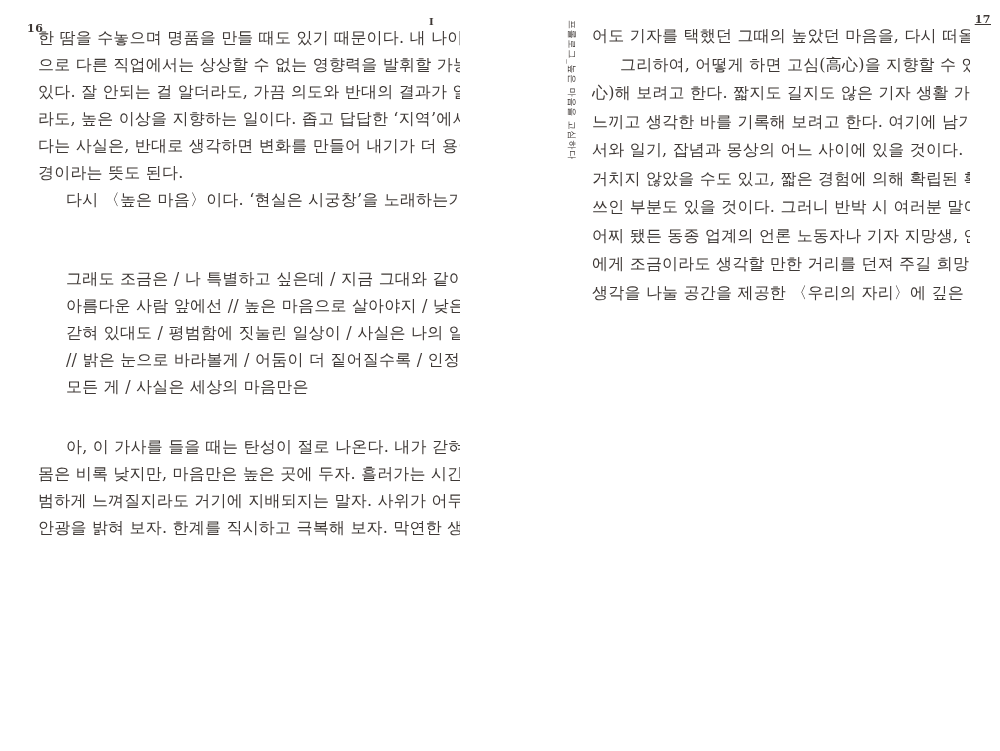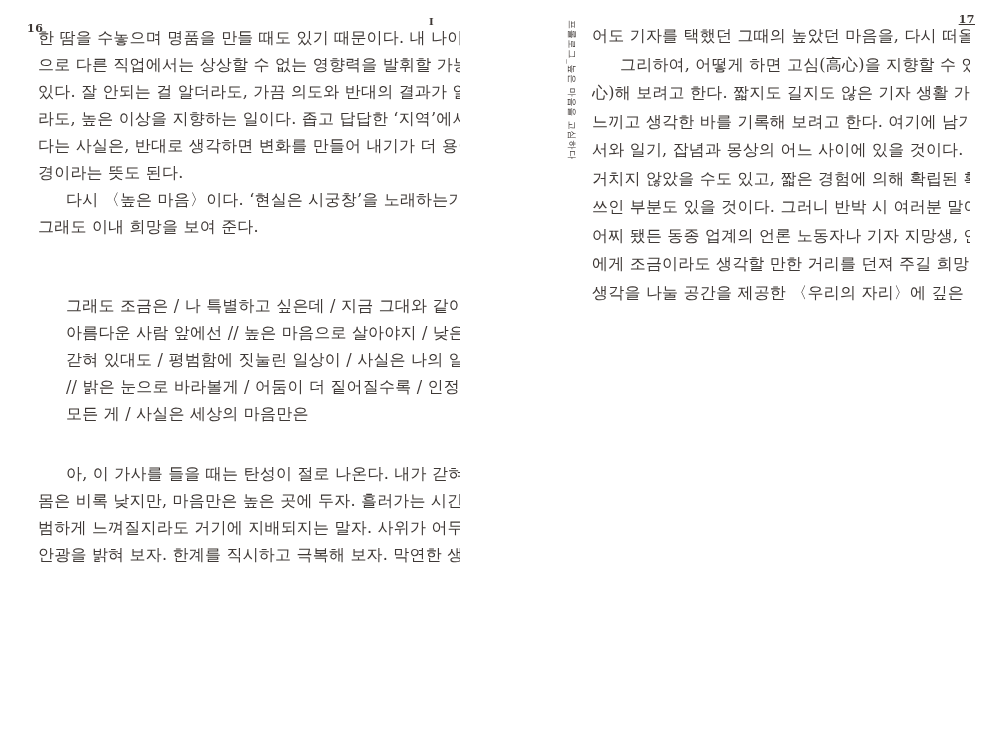--- a/index.html
+++ b/index.html
@@ -12,21 +12,21 @@
     overflow:hidden;
   }
   .page-num {
     position:absolute;
     top:13px;
     font-size:11px;
     font-weight:bold;
     letter-spacing:0.5px;
   }
   .page-num.left-num { left:27px;margin-top:9px; }
-  .page-num.right-num { right:25px;text-decoration:underline; }
+  .page-num.right-num { right:9px;text-decoration:underline; }
   .section-marker {
     position:absolute;
     left:429px; top:16px;
     font-size:10px;
     font-weight:bold;
   }
   .text-block {
     position:absolute;
     overflow:hidden;
   }
@@ -72,21 +72,20 @@
 <div class="running-head">프롤로그_높은 마음을 고심하다</div>
 
 <div class="text-block left-block">
   <div class="line">한 땀을 수놓으며 명품을 만들 때도 있기 때문이다. 내 나이와 경력</div>
   <div class="line">으로 다른 직업에서는 상상할 수 없는 영향력을 발휘할 가능성도</div>
   <div class="line">있다. 잘 안되는 걸 알더라도, 가끔 의도와 반대의 결과가 일어나더</div>
   <div class="line">라도, 높은 이상을 지향하는 일이다. 좁고 답답한 ‘지역’에서 일한</div>
   <div class="line">다는 사실은, 반대로 생각하면 변화를 만들어 내기가 더 용이한 환</div>
   <div class="line">경이라는 뜻도 된다.</div>
   <div class="line indent">다시 〈높은 마음〉이다. ‘현실은 시궁창’을 노래하는가 싶더니,</div>
-  <div class="line">그래도 이내 희망을 보여 준다.</div>
   <div class="spacer-verse-top"></div>
   <div class="line indent">그래도 조금은 / 나 특별하고 싶은데 / 지금 그대와 같이 /</div>
   <div class="line indent">아름다운 사람 앞에선 // 높은 마음으로 살아야지 / 낮은 몸에</div>
   <div class="line indent">갇혀 있대도 / 평범함에 짓눌린 일상이 / 사실은 나의 일생이라면</div>
   <div class="line indent">// 밝은 눈으로 바라볼게 / 어둠이 더 짙어질수록 / 인정할 수 없는</div>
   <div class="line indent">모든 게 / 사실은 세상의 마음만은</div>
   <div class="spacer-verse-bottom"></div>
   <div class="line indent">아, 이 가사를 들을 때는 탄성이 절로 나온다. 내가 갇혀 있는</div>
   <div class="line">몸은 비록 낮지만, 마음만은 높은 곳에 두자. 흘러가는 시간이 평</div>
   <div class="line">범하게 느껴질지라도 거기에 지배되지는 말자. 사위가 어두울수록</div>

